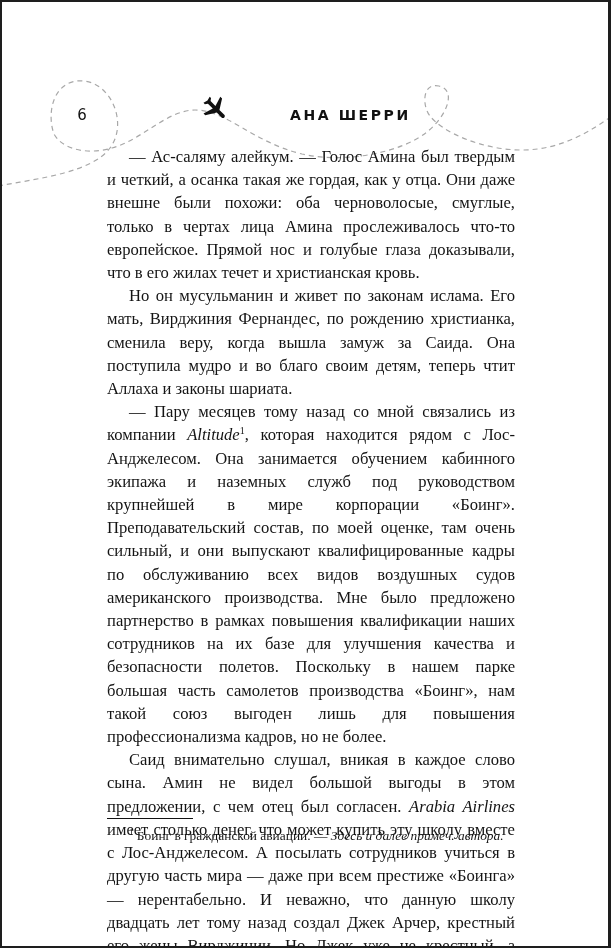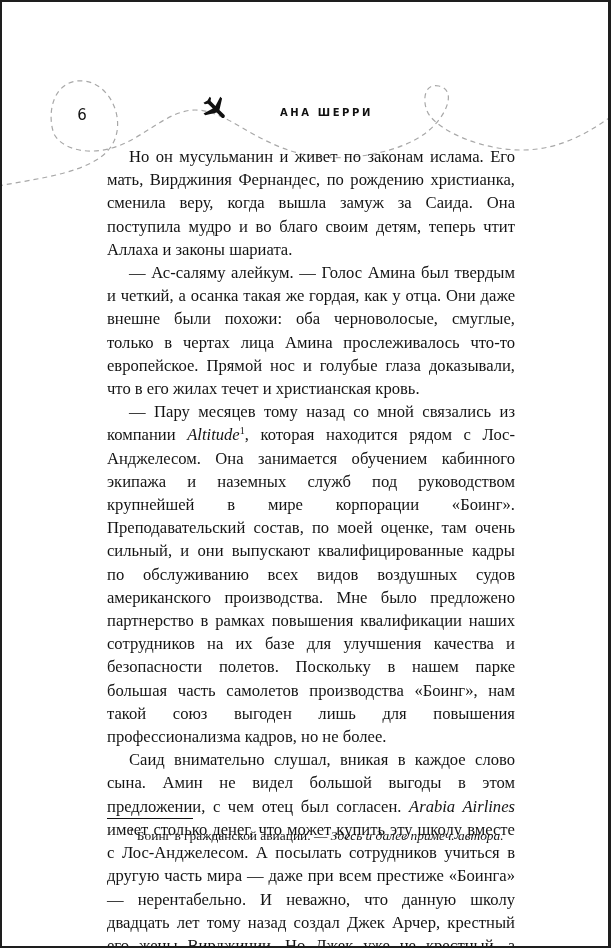--- a/index.html
+++ b/index.html
@@ -22,24 +22,24 @@
     }
     .page-number {
       position: absolute;
       left: 70px; top: 104px;
       width: 20px; text-align: center;
       font-family: "DejaVu Sans", sans-serif;
       font-size: 15px; color: #111;
     }
     .running-head {
       position: absolute;
-      left: 278px; top: 105px;
+      left: 288px; top: 105px;
       font-family: "DejaVu Sans", sans-serif;
       font-weight: bold;
-      font-size: 10px;
+      font-size: 14px;
       letter-spacing: 2.6px;
       color: #111;
     }
     .text-block {
       position: absolute;
       left: 105px; top: 143px;
       width: 408px;
       font-family: "Liberation Serif", "DejaVu Serif", serif;
       font-size: 16.6px;
       line-height: 23.2px;
@@ -85,24 +85,24 @@
         <path d="M21 16v-2l-8-5V3.5c0-.83-.67-1.5-1.5-1.5S10 2.67 10 3.5V9l-8 5v2l8-2.5V19l-2 1.5V22l3.5-1 3.5 1v-1.5L13 19v-5.5l8 2.5z" fill="#111"></path>
       </g>
     </svg>
   </span>
 
   <div class="page-number">6</div>
   <div class="running-head">АНА ШЕРРИ</div>
 
   <div class="text-block">
     <p>
-      <span>Но он мусульманин и живет по законам ислама. Его мать, Вирджиния Фернандес, по рождению христианка, сменила веру, когда вышла замуж за Саида. Она поступила мудро и во благо своим детям, теперь чтит Аллаха и законы шариата.</span>
+      <span>— Ас-саляму алейкум. — Голос Амина был твердым и четкий, а осанка такая же гордая, как у отца. Они даже внешне были похожи: оба черноволосые, смуглые, только в чертах лица Амина прослеживалось что-то европейское. Прямой нос и голубые глаза доказывали, что в его жилах течет и христианская кровь.</span>
     </p>
     <p>
-      <span>— Ас-саляму алейкум. — Голос Амина был твердым и четкий, а осанка такая же гордая, как у отца. Они даже внешне были похожи: оба черноволосые, смуглые, только в чертах лица Амина прослеживалось что-то европейское. Прямой нос и голубые глаза доказывали, что в его жилах течет и христианская кровь.</span>
+      <span>Но он мусульманин и живет по законам ислама. Его мать, Вирджиния Фернандес, по рождению христианка, сменила веру, когда вышла замуж за Саида. Она поступила мудро и во благо своим детям, теперь чтит Аллаха и законы шариата.</span>
     </p>
     <p>
       <span>— Пару месяцев тому назад со мной связались из компании </span><i>Altitude</i><sup>1</sup><span>, которая находится рядом с Лос-Анджелесом. Она занимается обучением кабинного экипажа и наземных служб под руководством крупнейшей в мире корпорации «Боинг». Преподавательский состав, по моей оценке, там очень сильный, и они выпускают квалифицированные кадры по обслуживанию всех видов воздушных судов американского производства. Мне было предложено партнерство в рамках повышения квалификации наших сотрудников на их базе для улучшения качества и безопасности полетов. Поскольку в нашем парке большая часть самолетов производства «Боинг», нам такой союз выгоден лишь для повышения профессионализма кадров, но не более.</span>
     </p>
     <p>
       <span>Саид внимательно слушал, вникая в каждое слово сына. Амин не видел большой выгоды в этом предложении, с чем отец был согласен. </span><i>Arabia Airlines</i><span> имеет столько денег, что может купить эту школу вместе с Лос-Анджелесом. А посылать сотрудников учиться в другую часть мира — даже при всем престиже «Боинга» — нерентабельно. И неважно, что данную школу двадцать лет тому назад создал Джек Арчер, крестный его жены Вирджинии. Но Джек уже не крестный, а Вирджиния — мусульманка, хотя она продолжала называть</span>
     </p>
   </div>
 
   <div class="footnote-rule"></div>

